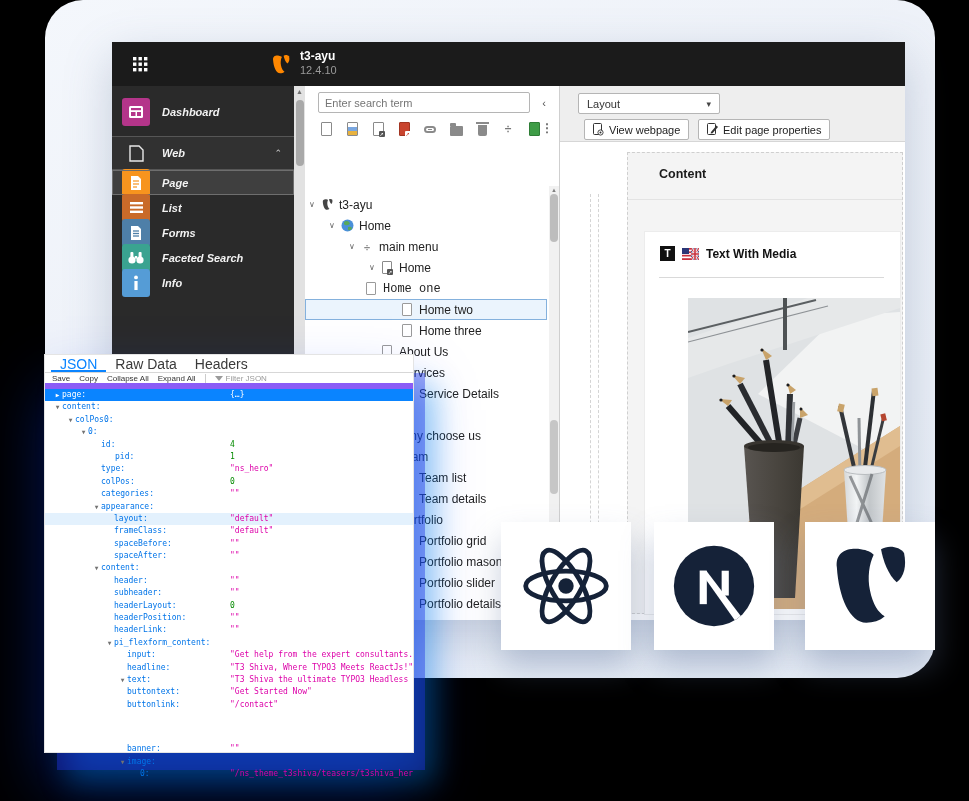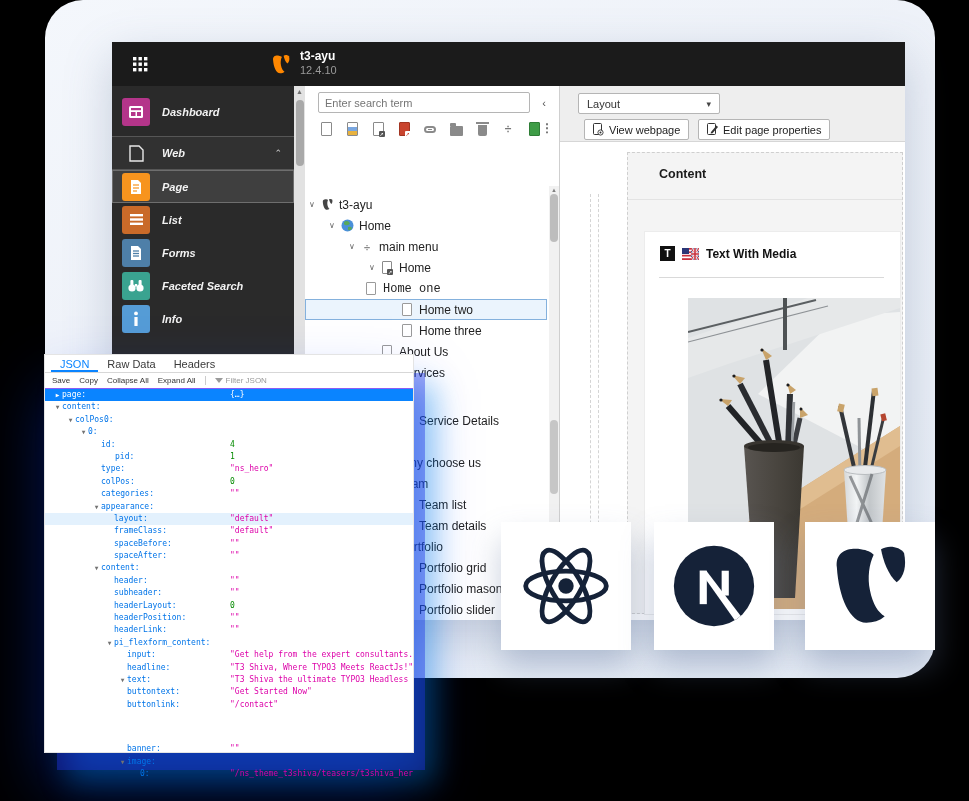--- a/index.html
+++ b/index.html
@@ -14,21 +14,21 @@
   .t3win { position:absolute; left:112px; top:42px; width:793px; height:578px; background:#fff;
            box-shadow:0 16px 44px rgba(80,100,140,.28); z-index:10; overflow:hidden; }
   .topbar { position:absolute; left:0; top:0; width:100%; height:44px; background:#1b1b1b; }
   .modtoggle { position:absolute; left:8px; top:0; width:40px; height:44px; display:flex; align-items:center; justify-content:center; }
   .t3logo { position:absolute; left:158px; top:11px; width:22px; height:23px; }
   .sitename { position:absolute; left:188px; top:7px; color:#fff; font-size:12px; font-weight:bold; line-height:15px; }
   .version  { position:absolute; left:188px; top:22px; color:#9a9a9a; font-size:11px; }
 
   
   .modbar { position:absolute; left:0; top:44px; width:182px; height:534px; background:#2a2a2a; padding-top:6px; }
-  .mitem { position:relative; height:33px; display:flex; align-items:center; padding-left:10px; cursor:pointer; }
+  .mitem { position:relative; height:25px; display:flex; align-items:center; padding-left:10px; cursor:pointer; }
   .mitem.first { height:40px; }
   .mitem .micon { width:28px; height:28px; border-radius:3px; display:flex; align-items:center; justify-content:center; flex:none; }
   .mitem .mlabel { color:#f2f2f2; font-size:11px; font-weight:bold; margin-left:12px; white-space:nowrap;font-style:italic; }
   .mitem.section { height:34px; margin-top:4px; background:#313131; border-top:1px solid #565656; border-bottom:1px solid #565656; }
   .mitem.section .micon { background:transparent; }
   .mitem.section .chev { position:absolute; right:12px; color:#cfcfcf; font-size:9px; }
   .mitem.selected { background:#3f3f3f; outline:1px solid #6e6e6e; outline-offset:-1px; }
   .modscroll { position:absolute; left:182px; top:44px; width:11px; height:534px; background:#e2e2e2; }
   .modscroll .arr { position:absolute; left:0; top:2px; width:11px; text-align:center; font-size:7px; color:#707070; }
   .modscroll .thumb { position:absolute; left:1.5px; top:14px; width:8px; height:66px; background:#a9a9a9; border-radius:4px; }
@@ -81,23 +81,23 @@
   .cehead { position:absolute; left:15px; top:14px; display:flex; align-items:center; gap:7px; }
   .cticon { width:15px; height:15px; background:#111; color:#fff; font-size:10px; font-weight:bold; display:flex; align-items:center; justify-content:center; }
   .cetitle { font-size:12px; font-weight:bold; color:#111; }
   .cerule { position:absolute; left:14px; right:16px; top:45px; border-top:1px solid #d9d9d9; }
   .ceimage { position:absolute; left:43px; top:66px; width:212px; height:311px; }
 
   
   .jsonwin { position:absolute; left:45px; top:355px; width:368px; height:397px; background:#fff; z-index:50;
              box-shadow:0 0 0 1px #e4e4e4, 12px 18px 0 rgba(30,50,230,.42), 22px 30px 26px rgba(0,140,230,.35), 0 34px 60px rgba(10,60,255,.35); }
   .jtabs { height:18px; border-bottom:1px solid #d7d7d7; display:flex; align-items:stretch; padding-left:6px; }
-  .jtab { font-size:11px; color:#3a3a3a; padding:0 9px; display:flex; align-items:center; cursor:pointer; }
+  .jtab { font-size:14px; color:#3a3a3a; padding:0 9px; display:flex; align-items:center; cursor:pointer; }
   .jtab.active { color:#0a84ff; box-shadow:inset 0 -2px 0 #0a84ff; }
-  .jactions { height:16px; border-bottom:1px solid #8b5cf6; display:flex; align-items:center; padding-left:7px; gap:9px; }
+  .jactions { height:16px; border-bottom:6px solid #8b5cf6; display:flex; align-items:center; padding-left:7px; gap:9px; }
   .jact { font-size:8px; color:#333; cursor:pointer; }
   .jsep { width:1px; height:9px; background:#ccc; }
   .jfilter { display:flex; align-items:center; gap:3px; color:#9a9a9a; font-size:8px; }
   .funnel { width:0; height:0; border-left:4px solid transparent; border-right:4px solid transparent; border-top:5px solid #9a9a9a; }
   .jrows { font-family:"DejaVu Sans Mono",monospace; font-size:8px; }
   .jrow { position:relative; height:12.4px; line-height:12.4px; white-space:nowrap; overflow:hidden; cursor:pointer; }
   .jrow .jarr { display:inline-block; width:9px; color:#737373; font-size:6px; text-align:center; }
   .jrow .jkey { color:#0074e8; }
   .jrow .jval { position:absolute; left:185px; top:0; }
   .jval.num { color:#058b00; }
@@ -331,21 +331,21 @@
           </span>
           <span>About Us</span>
         </div>
         <div class="trow" style="padding-left: 62px;">
           <span class="tchev">∨</span>
           <span class="nicon">
             <span class="doc" style="width:10px;height:13px;border-color:#9a9a9a;"></span>
           </span>
           <span>Services</span>
         </div>
-        <div class="trow" style="padding-left: 82px; margin-top: 27px;">
+        <div class="trow" style="padding-left: 82px;">
           <span class="tchev"></span>
           <span class="nicon">
             <span class="doc" style="width:10px;height:13px;border-color:#9a9a9a;"></span>
           </span>
           <span>Service Details</span>
         </div>
         <div class="trow" style="margin-top: 21px; padding-left: 62px;">
           <span class="tchev"></span>
           <span class="nicon">
             <span class="doc" style="width:10px;height:13px;border-color:#9a9a9a;"></span>

